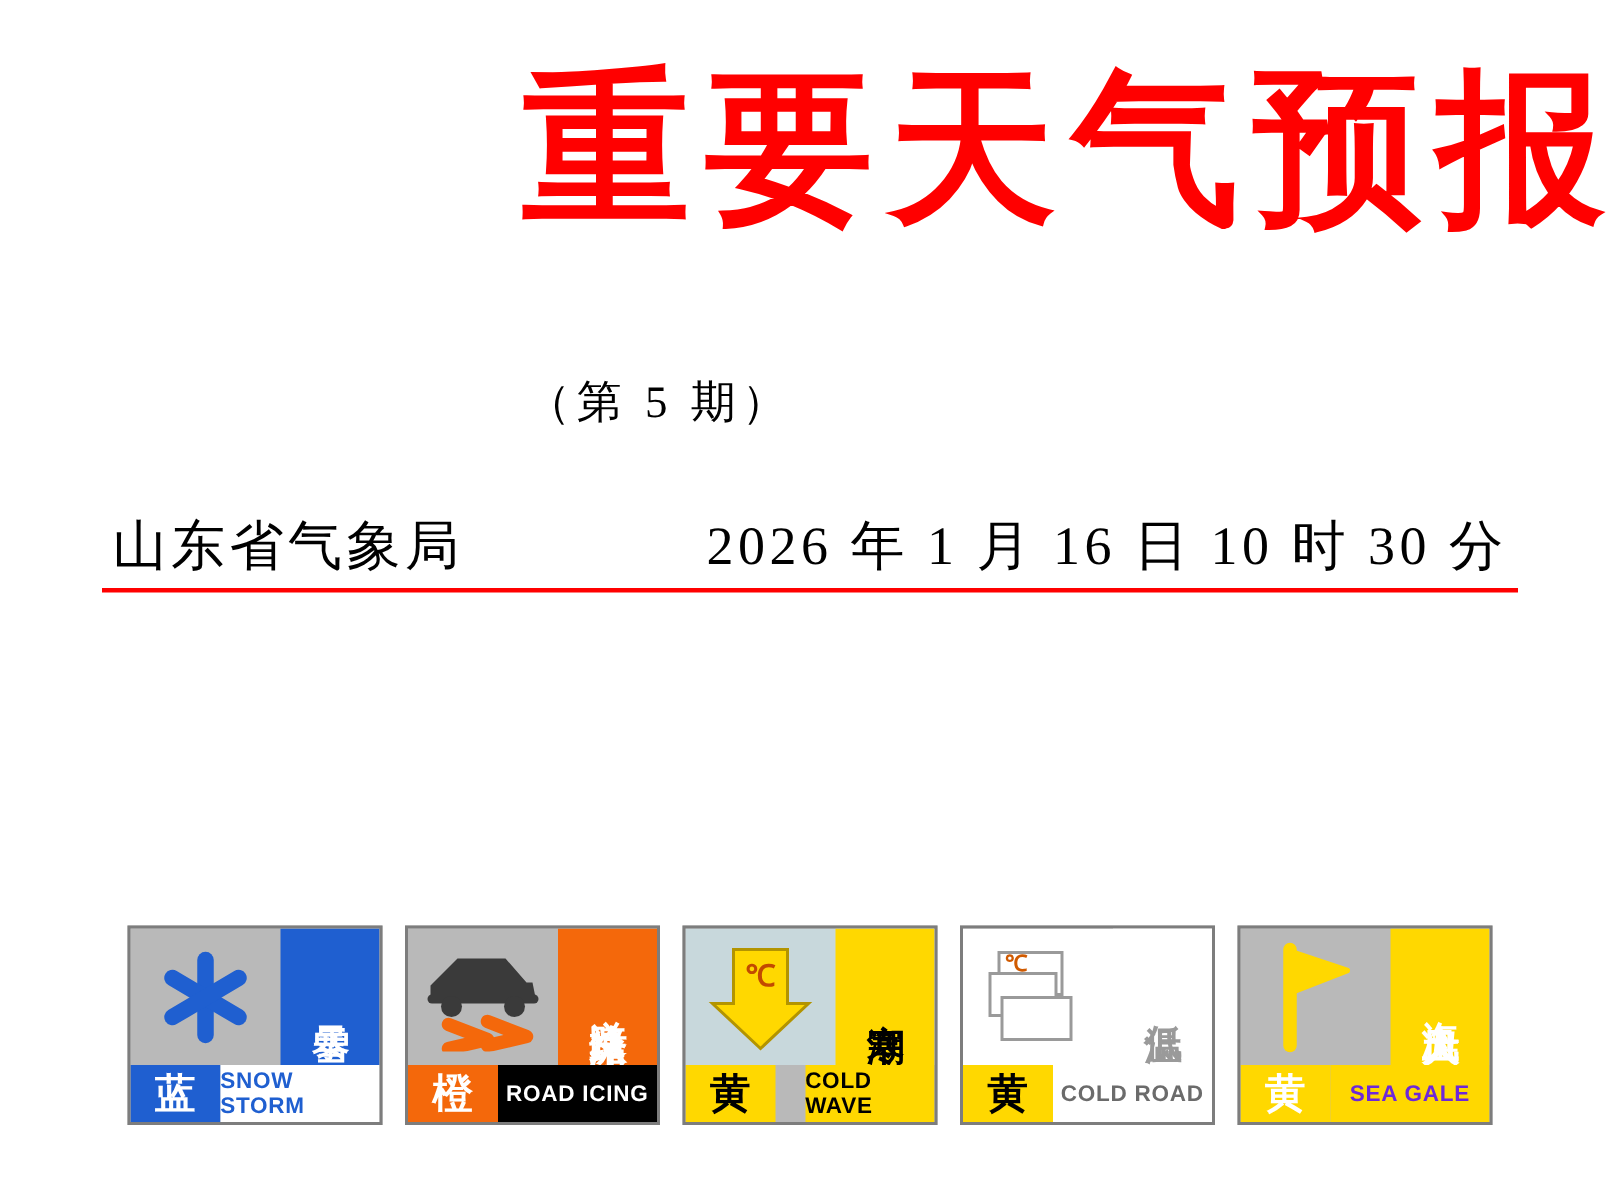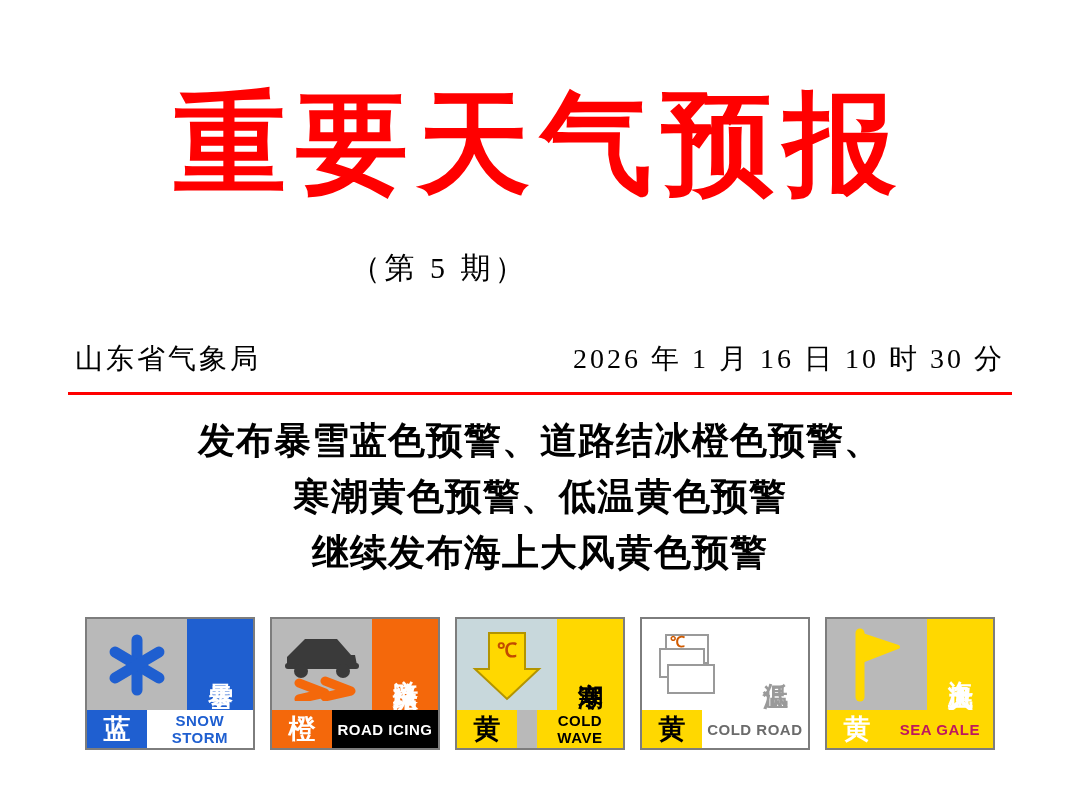--- a/index.html
+++ b/index.html
@@ -19,29 +19,28 @@
     height: 787px;
     box-sizing: border-box;
   }
 
   
   .main-title {
     position: absolute;
     top: 32px;
     left: 0;
     width: 1080px;
-    text-align: center;
+    text-align: right;
     color: #ff0000;
     font-family: "DejaVu Serif", "Liberation Serif", serif;
     font-weight: bold;
     font-size: 112px;
     letter-spacing: 10px;
     line-height: 1.2;
     white-space: nowrap;
-    margin-top: 44px;
   }
 
   .issue-line {
     position: absolute;
     top: 248px;
     left: 0;
     width: 879px;
     text-align: center;
     color: #000000;
     font-size: 30px;
@@ -52,21 +51,21 @@
   
   .meta-row {
     position: absolute;
     top: 340px;
     left: 75px;
     width: 930px;
     display: flex;
     justify-content: space-between;
     align-items: flex-end;
     color: #000;
-    font-size: 28px;
+    font-size: 36px;
     letter-spacing: 3px;
   }
   .meta-row .org { text-align: left; }
   .meta-row .date { text-align: left; }
 
   .red-rule {
     position: absolute;
     top: 392px;
     left: 68px;
     width: 944px;
@@ -151,21 +150,20 @@
   }
   .en-box {
     flex: 1 1 64%;
     display: flex;
     align-items: center;
     justify-content: center;
     font-family: "Liberation Sans", sans-serif;
     font-weight: bold;
     font-size: 15px;
     letter-spacing: 0.5px;
-    text-align: center;
   }
 
   
   .c1 .icon-top { background: #b9b9b9; }
   .c1 .label-box { background: #1f5fd0; color: #ffffff; }
   .c1 .level-box { background: #1f5fd0; color: #ffffff; }
   .c1 .en-box { background: #ffffff; color: #1f5fd0; }
 
   
   .c2 .icon-top { background: #b9b9b9; }
@@ -182,45 +180,40 @@
   
   .c4 .icon-top { background: #ffffff; }
   .c4 .label-box { background: #ffffff; color: #9a9a9a; }
   .c4 .level-box { background: #ffd800; color: #000000; }
   .c4 .en-box { background: #ffffff; color: #6b6b6b; }
 
   
   .c5 .icon-top { background: #b9b9b9; }
   .c5 .label-box { background: #ffd800; color: #ffffff; -webkit-text-stroke: 0; }
   .c5 .level-box { background: #ffd800; color: #ffffff; }
-  .c5 .en-box { background: #ffd800; color: #be185d; }
+  .c5 .en-box { background: #ffd800; color: #6d28d9; }
 
   .snow-svg, .car-svg, .arrow-svg, .sheet-svg, .flag-svg { display: block; }
 </style>
 </head>
 <body>
 
 <div class="page">
 
   <div class="main-title">重要天气预报</div>
 
   <div class="issue-line">（第 5 期）</div>
 
   <div class="meta-row">
     <div class="org">山东省气象局</div>
     <div class="date">2026 年 1 月 16 日 10 时 30 分</div>
   </div>
 
   <div class="red-rule"></div>
 
-  <div class="headline">
-    <div>发布暴雪蓝色预警、道路结冰橙色预警、</div>
-    <div>寒潮黄色预警、低温黄色预警</div>
-    <div>继续发布海上大风黄色预警</div>
-  </div>
 
   <div class="icons-row">
 
     <div class="icon-card c1">
       <div class="icon-top">
         <div class="glyph-box">
           <svg class="snow-svg" width="66" height="66" viewBox="0 0 66 66" aria-hidden="true">
             <g stroke="#1f5fd0" stroke-width="11" stroke-linecap="round">
               <line x1="33" y1="8" x2="33" y2="58"></line>
               <line x1="11" y1="20" x2="55" y2="46"></line>

